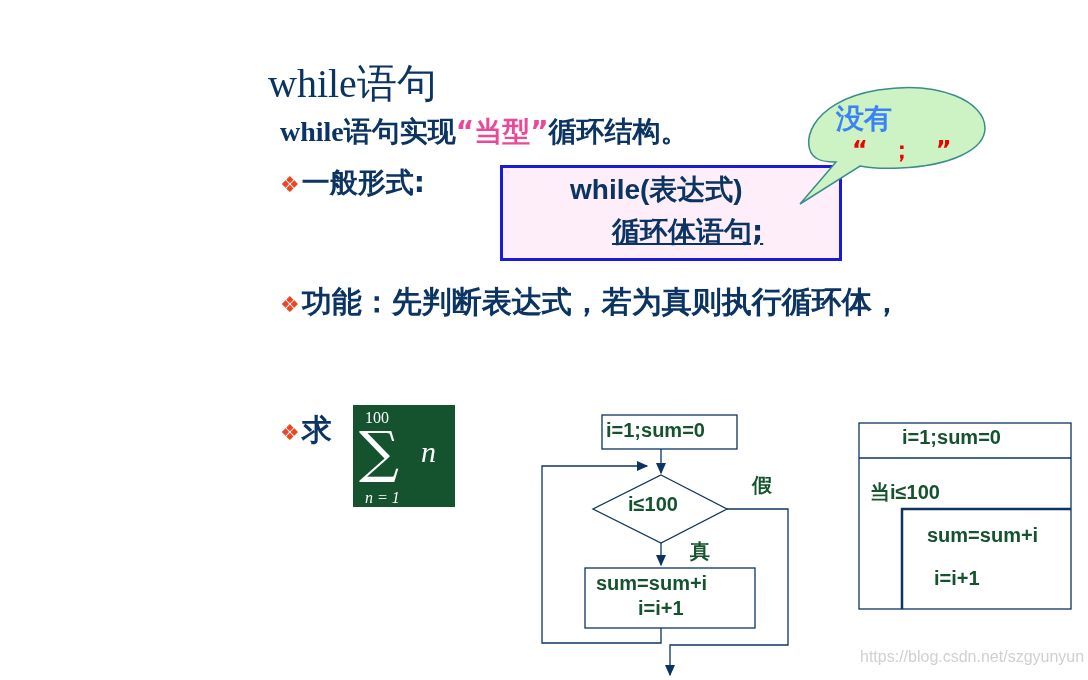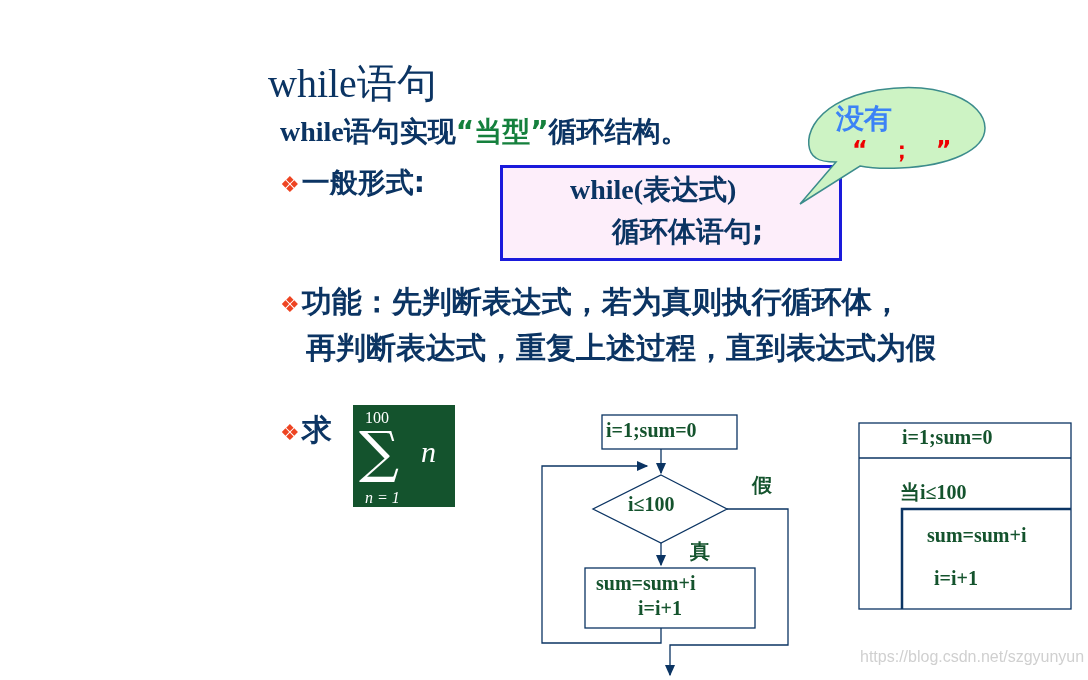--- a/index.html
+++ b/index.html
@@ -1,30 +1,30 @@
 <!DOCTYPE html>
 <html><head>
 <meta charset="utf-8">
 <style>
   html, body { margin:0; padding:0; background:#ffffff; }
   body { width:1088px; height:680px; position:relative; overflow:hidden;
          font-family: "DejaVu Sans", "Liberation Sans", sans-serif; color:#0b3463; }
   .abs { position:absolute; }
-  .serif { font-family: Liberation Serif, serif; font-weight:bold; }
+  .serif { font-family: Liberation Sans, sans-serif; font-weight:bold; }
   .title { left:268px; top:48px; font-size:40px; line-height:70px; font-weight:normal; color:#0b3463; }
   .title .w { font-family:"Liberation Serif","DejaVu Serif",serif; }
   .line1 { left:280px; top:112px; font-size:28px; line-height:40px; font-weight:bold; }
   .line1 .w { font-family:"Liberation Serif","DejaVu Serif",serif; }
-  .red { color:#15803d; }
+  .red { color:#ec4899; }
   .bullet { color:#ee4422; font-size:22px; margin-right:2px; }
   .line2 { left:280px; top:163px; font-size:28px; line-height:40px; font-weight:bold; }
   .codebox { left:500px; top:165px; width:342px; height:96px; border:3px solid #1a1adb;
              background:#fdeefa; box-sizing:border-box; }
   .code1 { left:570px; top:171px; font-size:28px; line-height:38px; }
-  .code2 { left:612px; top:212px; font-size:28px; line-height:40px; font-weight:bold; }
+  .code2 { left:612px; top:212px; font-size:28px; line-height:40px; font-weight:bold;text-decoration:underline; }
   .bubble-txt { left:836px; top:100px; font-size:28px; line-height:38px; color:#3b82f6; font-weight:bold; }
   .bubble-q { left:852px; top:138px; font-size:24px; line-height:24px; color:#ee0000; font-weight:bold; letter-spacing:22px; }
   .func { left:280px; top:280px; font-size:30px; line-height:43px; font-weight:bold; width:780px; }
   .func .indent { padding-left:26px; display:block; }
   .qiu { left:280px; top:410px; font-size:30px; line-height:40px; font-weight:bold; }
   .sumbox { left:353px; top:405px; width:102px; height:102px; background:#14532d; color:#fff; }
   .fc-text { font-size:20px; color:#14532d; }
   .watermark { left:860px; top:648px; font-size:16px; color:#d0d0d0; font-family:Liberation Sans, sans-serif; }
 </style>
 </head>
@@ -41,21 +41,20 @@
 <div class="abs code2">循环体语句;</div>
 
 <svg class="abs" style="left:780px;top:82px;" width="210" height="130">
   <path d="M 36 76 C 20 66, 26 20, 98 8 C 160 -2, 205 20, 205 46 C 205 68, 170 84, 120 86 C 100 87, 90 86, 80 84 L 20 122 L 56 80 C 46 80, 40 79, 36 76 Z" fill="#cdf3c4" stroke="#3c8c8c" stroke-width="1.5"></path>
 </svg>
 <div class="abs bubble-txt">没有</div>
 <div class="abs bubble-q">“；”</div>
 
 <div class="abs func">
   <span class="bullet">❖</span><span>功能：先判断表达式，若为真则执行循环体，</span>
-  <span class="indent">再判断表达式，重复上述过程，直到表达式为假</span>
 </div>
 
 <div class="abs qiu"><span class="bullet">❖</span><span>求</span></div>
 
 <div class="abs sumbox">
   <div class="abs" style="left:12px;top:4px;font-family:'Liberation Serif',serif;font-size:16px;">100</div>
   <div class="abs" style="left:6px;top:14px;font-family:'DejaVu Serif',serif;font-size:56px;line-height:66px;">∑</div>
   <div class="abs" style="left:68px;top:30px;font-family:'Liberation Serif',serif;font-style:italic;font-size:30px;">n</div>
   <div class="abs" style="left:12px;top:84px;font-family:'Liberation Serif',serif;font-style:italic;font-size:16px;">n = 1</div>
 </div>
@@ -80,17 +79,17 @@
 <div class="abs fc-text" style="left:690px;top:538px;font-weight:bold;">真</div>
 <div class="abs fc-text serif" style="left:596px;top:572px;">sum=sum+i</div>
 <div class="abs fc-text serif" style="left:638px;top:597px;">i=i+1</div>
 
 <svg class="abs" style="left:858px;top:422px;" width="216" height="192">
   <rect x="1" y="1" width="212" height="186" fill="#fff" stroke="#0b3463" stroke-width="1.3"></rect>
   <line x1="1" y1="36" x2="213" y2="36" stroke="#0b3463" stroke-width="1.3"></line>
   <polyline points="44,187 44,87 213,87" fill="none" stroke="#0b3463" stroke-width="2.5"></polyline>
 </svg>
 <div class="abs fc-text serif" style="left:902px;top:426px;">i=1;sum=0</div>
-<div class="abs fc-text serif" style="left:900px;top:479px;">当i≤100</div>
+<div class="abs fc-text serif" style="left:870px;top:479px;">当i≤100</div>
 <div class="abs fc-text serif" style="left:927px;top:524px;">sum=sum+i</div>
 <div class="abs fc-text serif" style="left:934px;top:567px;">i=i+1</div>
 
 <div class="abs watermark">https://blog.csdn.net/szgyunyun</div>
 
 </body></html>

